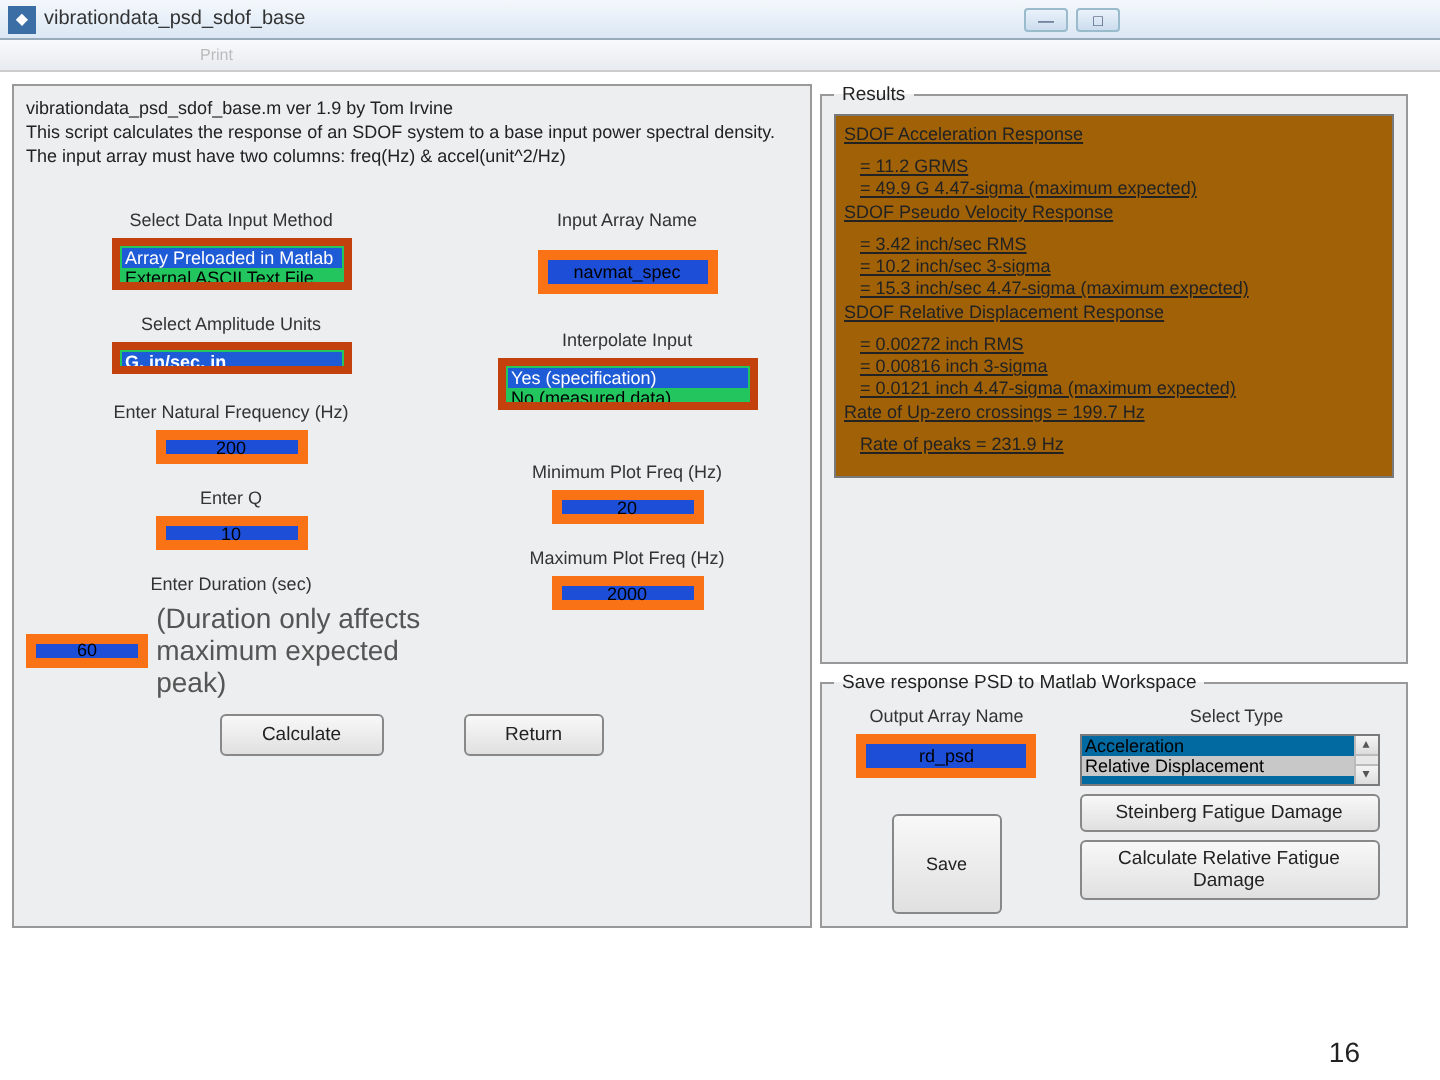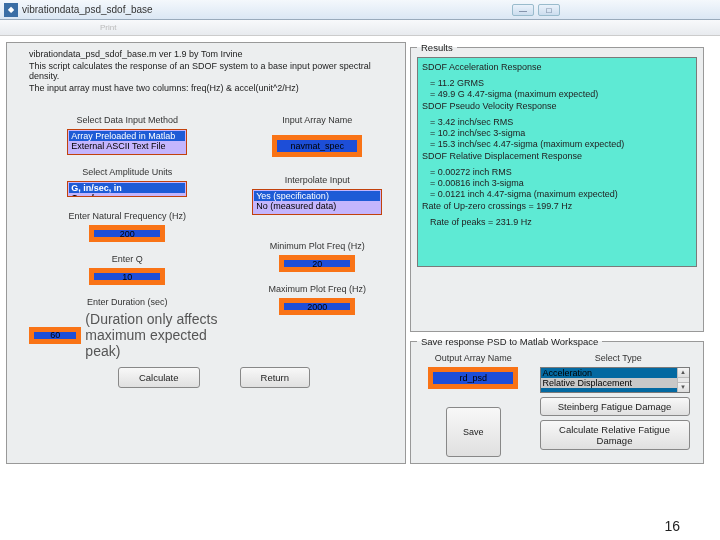--- a/index.html
+++ b/index.html
@@ -45,31 +45,31 @@
   .winbtn { width:22px; height:12px; background:linear-gradient(#eaf2fb,#cde); border:1px solid #9bc; border-radius:2px; display:flex;align-items:center;justify-content:center;font-size:8px;color:#346;}
   .main {
     display: flex;
     padding: 6px 6px 0 6px;
     gap: 4px;
   }
   .left {
     width: 400px;
     background: #eceeef;
     border: 1px solid #999;
-    padding: 4px 6px 6px 22px;
+    padding: 4px 6px 6px 6px;
   }
   .right { width: 294px; display:flex; flex-direction:column; gap:4px;}
   .desc { font-size: 9px; margin: 2px 0; color:#222;}
   .cols { display:flex; gap:10px; margin-top:20px;}
   .col { flex:1; display:flex; flex-direction:column; align-items:center; gap:4px;}
   .col.left-col { flex:1.2; }
   .lbl { font-size: 9px; text-align:center; color:#333; margin-top:2px;}
   .listbox {
     width: 120px; height: 26px;
-    background: #c4b5fd; border:1px solid #c2410c;
+    background: #22c55e; border:4px solid #c2410c;
     font-size:9px; padding:1px;
     overflow:hidden;
   }
   .listbox.sel { height:16px;font-weight:bold;}
   .listbox .opt { padding:0 2px; white-space:nowrap;}
   .listbox .opt.hl { background:#1e5bd6; color:#fff;}
   .inp {
     width: 76px; height:17px;
     background:#1d4ed8; border:5px solid #f97316;
     text-align:center; font-size:9px;
@@ -88,24 +88,25 @@
   .hint { font-size:14px; color:#555; max-width:140px;}
   fieldset {
     border:1px solid #999;
     background:#eceeef;
     margin:0; padding:4px 6px 6px 6px;
     font-size:9px;
   }
   fieldset.results { height: 290px; overflow:hidden;}
   legend { font-size:9.5px; padding:0 4px; color:#222;}
   .res-box {
-    background:#5eead4; border:1px solid #7a7a7a;
-    height: 210px; width:100%;
+    background:#a16207; border:1px solid #7a7a7a;
+    height: 182px; width:100%;
     padding:2px 4px; font-size:9px; color:#222;
     overflow:hidden;
+    text-decoration:underline;
   }
   .res-box p { margin:2px 0 6px 0;}
   .res-line { margin:0 0 1px 8px; font-size:9px;}
   .save-area { display:flex; gap:10px;}
   .save-left { flex:1; display:flex; flex-direction:column; align-items:center; gap:4px;}
   .save-right { flex:1.4; display:flex; flex-direction:column; gap:4px;}
   .typebox {
     width:150px; height:26px; background:#0369a1; border:1px solid #7a7a7a;
     font-size:9px; overflow:hidden; position:relative;
   }

